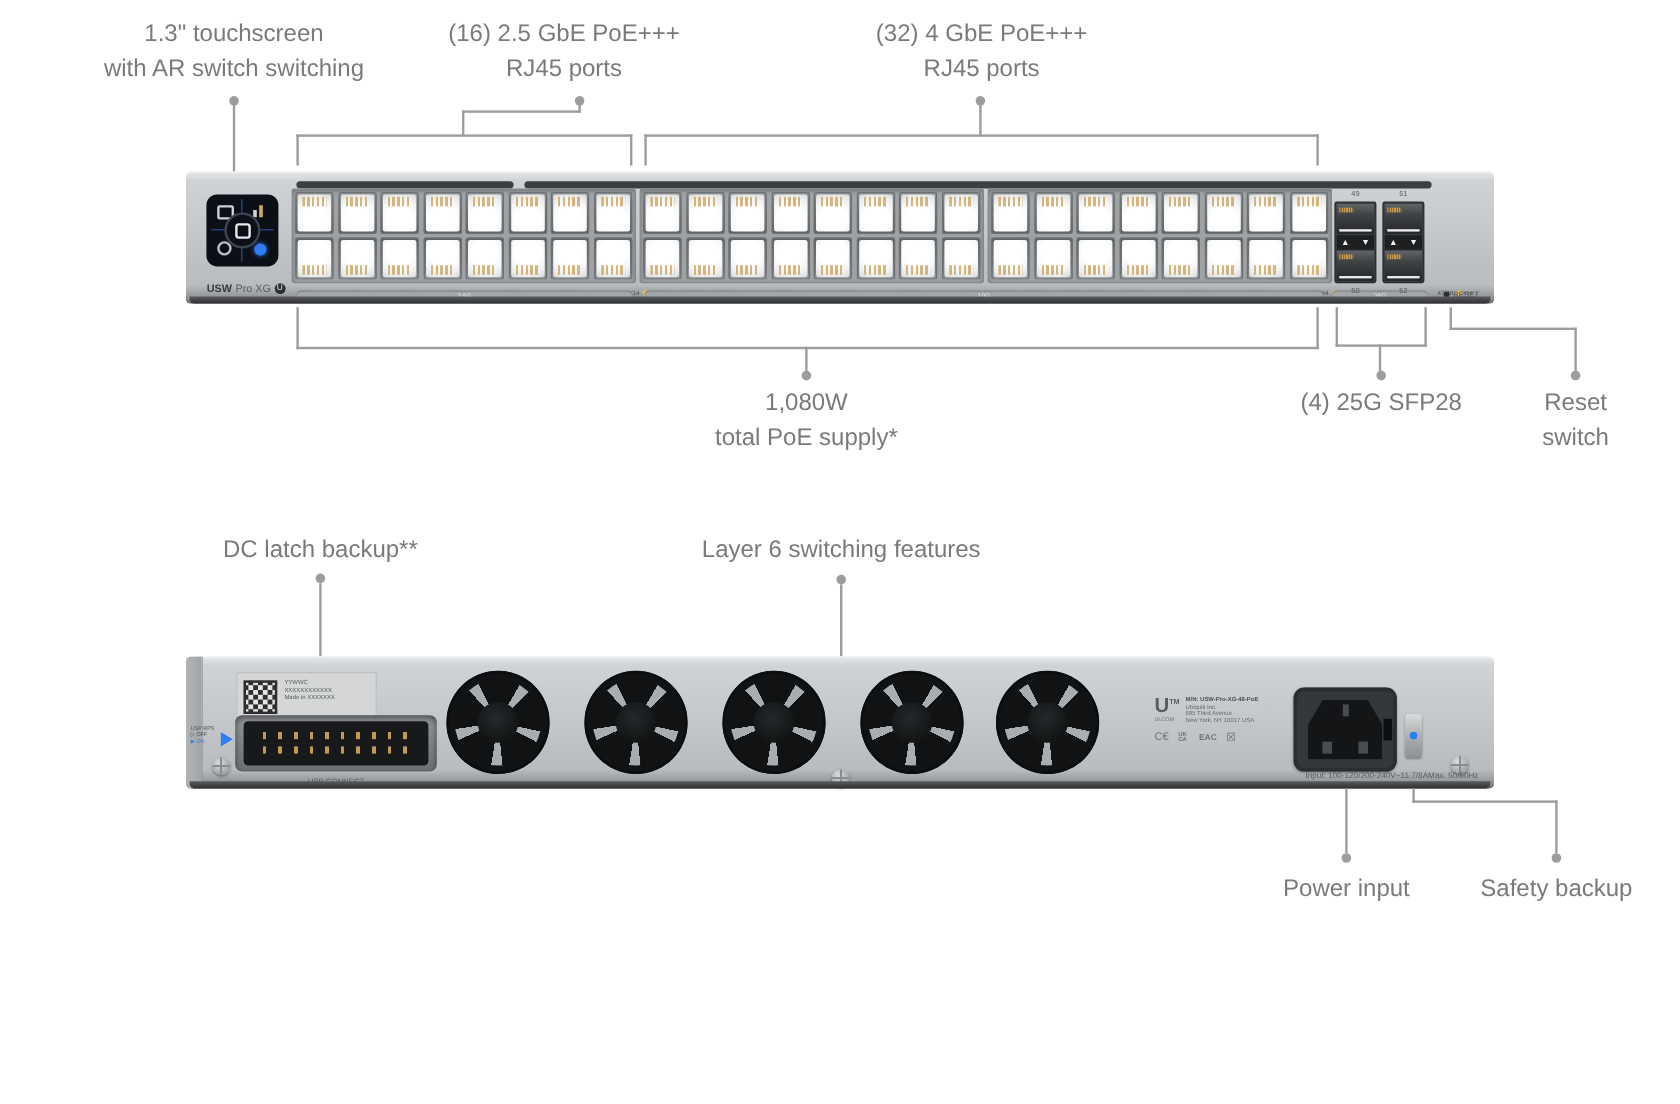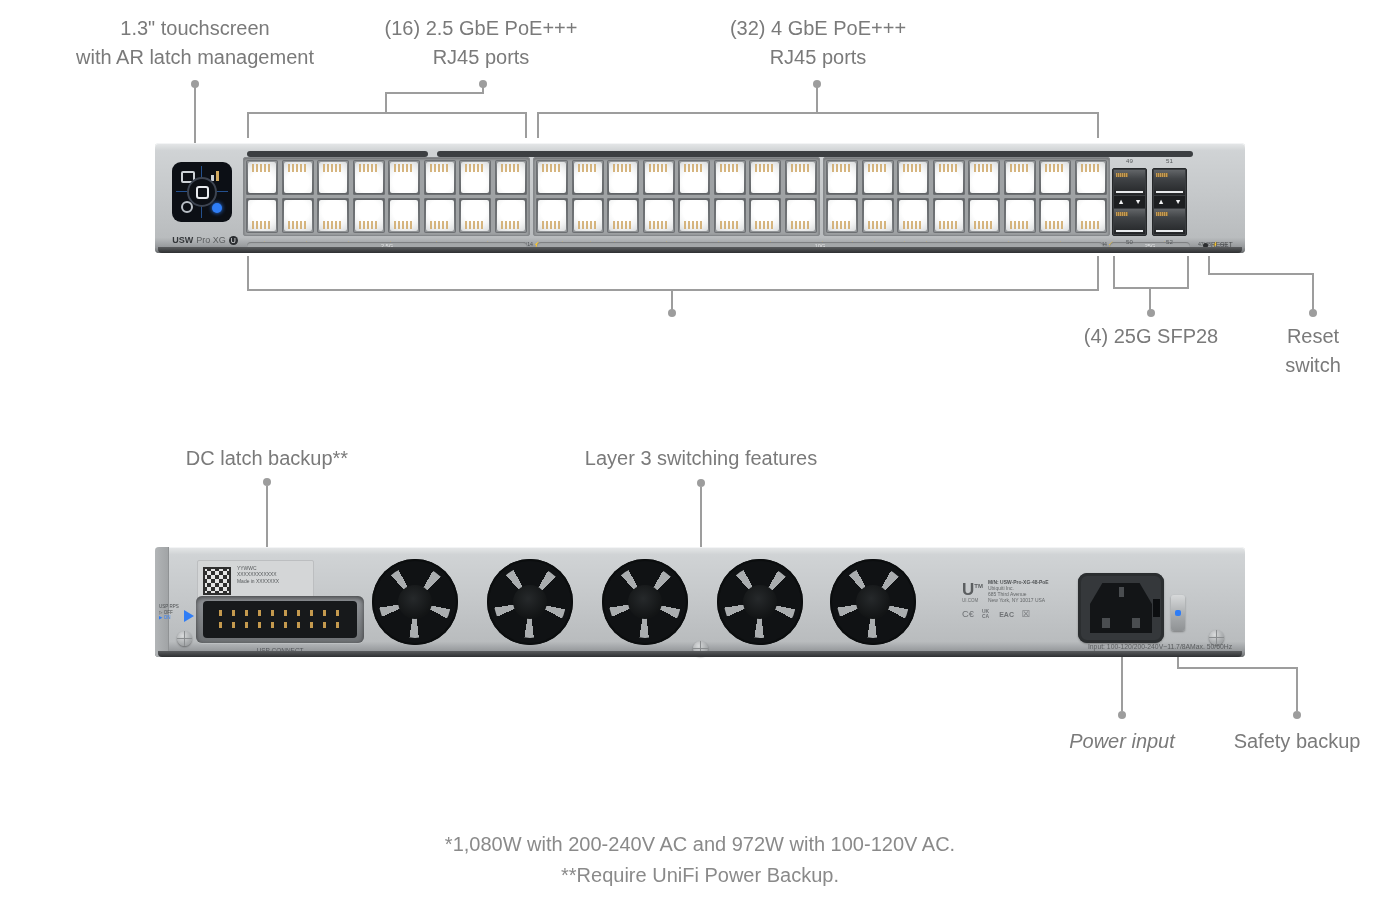--- a/index.html
+++ b/index.html
@@ -132,23 +132,23 @@
   .input-txt{position:absolute;left:880px;top:94px;width:250px;text-align:center;font-size:10px;
         color:#595c5e;transform:scale(.68);white-space:nowrap;}
 </style>
 </head>
 <body>
 
 <div id="canvas">
 
   <div class="clabel" style="left:50px;top:14px;width:290px;">
     <div>1.3" touchscreen</div>
-    <div>with AR latch management</div>
-  </div>
-  <div class="clabel" style="left:341px;top:14px;width:280px;">
+    <div>with AR switch switching</div>
+  </div>
+  <div class="clabel" style="left:330px;top:14px;width:280px;">
     <div>(16) 2.5 GbE PoE+++</div>
     <div>RJ45 ports</div>
   </div>
   <div class="clabel" style="left:678px;top:14px;width:280px;">
     <div>(32) 4 GbE PoE+++</div>
     <div>RJ45 ports</div>
   </div>
 
   <div class="cdot" style="left:191px;top:80px;"></div>
   <div class="cl v" style="left:194px;top:84px;height:59px;"></div>
@@ -367,20 +367,24 @@
       <div class="reset-dot"></div>
       <div class="reset-txt">RESET</div>
     </div>
   </div>
 
   <div class="cl v" style="left:247px;top:256px;height:35px;"></div>
   <div class="cl v" style="left:1097px;top:256px;height:35px;"></div>
   <div class="cl h" style="left:247px;top:289px;width:852px;"></div>
   <div class="cl v" style="left:671px;top:289px;height:22px;"></div>
   <div class="cdot" style="left:668px;top:309px;"></div>
+  <div class="clabel" style="left:512px;top:322px;width:320px;">
+    <div>1,080W</div>
+    <div>total PoE supply*</div>
+  </div>
 
   <div class="cl v" style="left:1113px;top:256px;height:33px;"></div>
   <div class="cl v" style="left:1187px;top:256px;height:33px;"></div>
   <div class="cl h" style="left:1113px;top:287px;width:76px;"></div>
   <div class="cl v" style="left:1149px;top:287px;height:24px;"></div>
   <div class="cdot" style="left:1147px;top:309px;"></div>
   <div class="clabel" style="left:1051px;top:322px;width:200px;">
     <div>(4) 25G SFP28</div>
   </div>
 
@@ -390,21 +394,21 @@
   <div class="cdot" style="left:1309px;top:309px;"></div>
   <div class="clabel" style="left:1248px;top:322px;width:130px;">
     <div>Reset</div>
     <div>switch</div>
   </div>
 
   <div class="clabel" style="left:117px;top:444px;width:300px;">
     <div>DC latch backup**</div>
   </div>
   <div class="clabel" style="left:536px;top:444px;width:330px;">
-    <div>Layer 3 switching features</div>
+    <div>Layer 6 switching features</div>
   </div>
   <div class="cdot" style="left:263px;top:478px;"></div>
   <div class="cl v" style="left:266px;top:486px;height:61px;"></div>
   <div class="cdot" style="left:697px;top:479px;"></div>
   <div class="cl v" style="left:700px;top:487px;height:60px;"></div>
 
   <div class="chassis" style="top:547px;">
     <div class="edge"></div>
     <div class="usp-legend">
       <div>USP RPS</div>
@@ -481,28 +485,24 @@
       <div class="inlet-notch"></div>
     </div>
     <div class="latch">
       <div class="latch-ic"></div>
     </div>
     <div class="input-txt">Input: 100-120/200-240V~11.7/8AMax. 50/60Hz</div>
   </div>
 
   <div class="cl v" style="left:1121px;top:657px;height:54px;"></div>
   <div class="cdot" style="left:1118px;top:711px;"></div>
-  <div class="clabel" style="left:1022px;top:727px;width:200px;font-style:italic;">
+  <div class="clabel" style="left:1022px;top:727px;width:200px;">
     <div>Power input</div>
   </div>
   <div class="cl v" style="left:1177px;top:657px;height:12px;"></div>
   <div class="cl h" style="left:1177px;top:667px;width:121px;"></div>
   <div class="cl v" style="left:1296px;top:667px;height:44px;"></div>
   <div class="cdot" style="left:1293px;top:711px;"></div>
   <div class="clabel" style="left:1197px;top:727px;width:200px;">
     <div>Safety backup</div>
   </div>
 
-  <div class="footnotes">
-    <div>*1,080W with 200-240V AC and 972W with 100-120V AC.</div>
-    <div>**Require UniFi Power Backup.</div>
-  </div>
 </div>
 
 </body></html>

